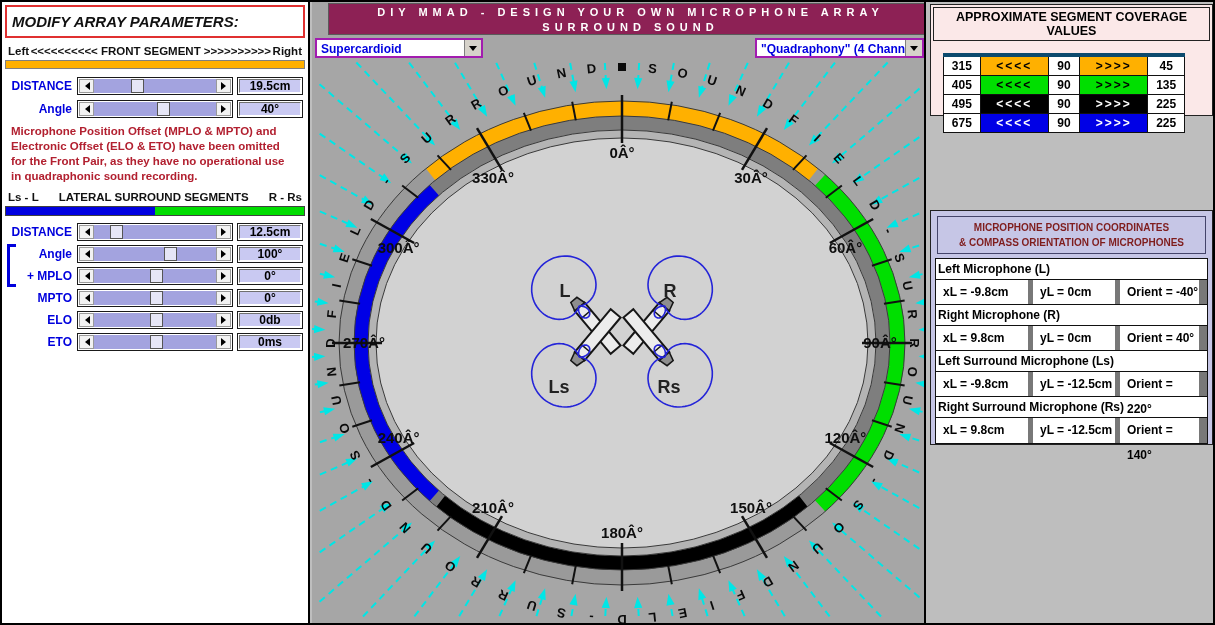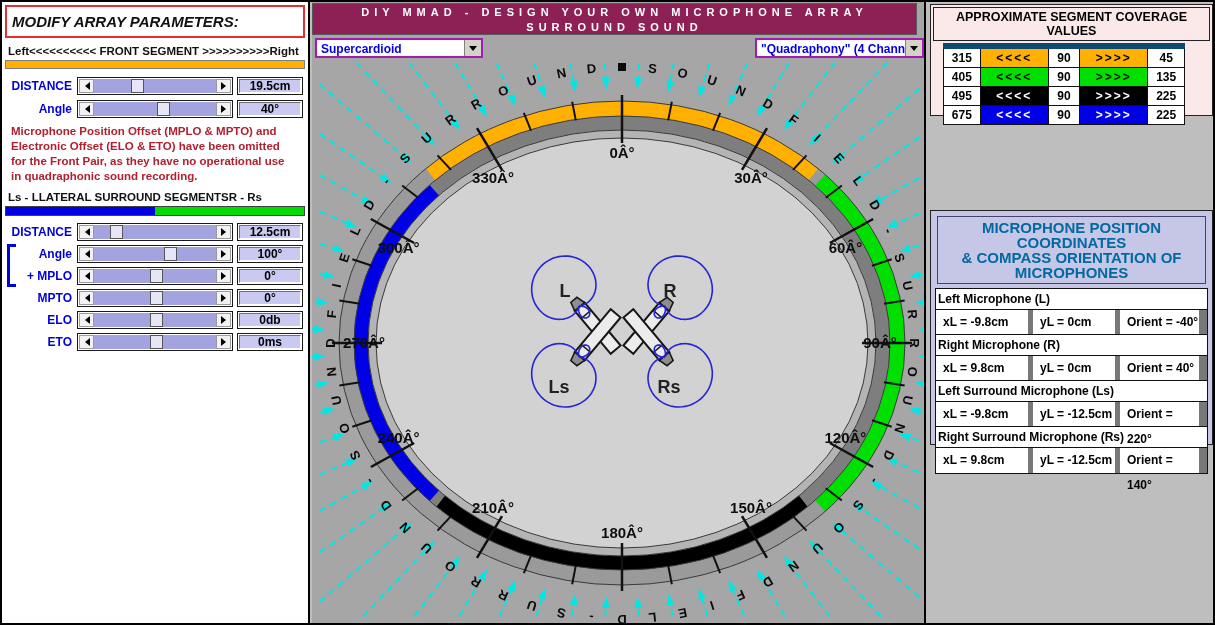--- a/index.html
+++ b/index.html
@@ -3,21 +3,21 @@
 <meta charset="utf-8">
 <style>
   html,body{margin:0;padding:0;background:#666;}
   *{box-sizing:border-box;font-family:"Liberation Sans",sans-serif;}
   .window{position:relative;width:1215px;height:625px;background:#BEBEBE;border:2px solid #000;overflow:hidden;}
 
   
   .left-panel{position:absolute;left:0;top:0;width:308px;height:621px;background:#fff;border-right:2px solid #000;padding:3px;}
   .lp-title{border:2px solid #E03030;height:33px;display:flex;align-items:center;padding-left:5px;
             font-style:italic;font-weight:bold;font-size:15px;color:#111;}
-  .seg-header{margin-top:7px;display:flex;font-weight:bold;font-size:11.5px;color:#111;padding:0 3px;}
+  .seg-header{margin-top:7px;display:flex;justify-content:space-between;font-weight:bold;font-size:11.5px;color:#111;padding:0 3px;}
   .seg-bar{height:9px;border:1px solid #808080;margin-top:3px;}
   .dual-bar{height:10px;border:1px solid #404040;margin-top:3px;display:flex;}
   .dual-bar div{height:100%;width:50%;}
   .prow{display:flex;align-items:center;height:20px;margin-bottom:3px;}
   .plabel{width:72px;text-align:right;color:#0000DD;font-weight:bold;font-size:12px;padding-right:5px;white-space:nowrap;}
   .slider{width:156px;height:18px;border:1px solid #1a1a1a;background:#fff;display:flex;padding:1px;}
   .sbtn{width:15px;height:100%;background:#F2F2F2;border:1px solid #9a9a9a;display:flex;align-items:center;justify-content:center;}
   .tri-l{width:0;height:0;border:4px solid transparent;border-right:5px solid #000;margin-left:-3px;}
   .tri-r{width:0;height:0;border:4px solid transparent;border-left:5px solid #000;margin-right:-3px;}
   .track{flex:1;position:relative;background:#A3A3DF;}
@@ -28,40 +28,40 @@
           text-align:center;font-weight:bold;font-size:12px;line-height:12px;color:#000;}
   .note{margin:5px 0 4px 6px;color:#B22030;font-weight:bold;font-size:11.5px;line-height:15px;}
   #front-sliders{margin-top:7px;}
   #lateral-sliders{margin-top:5px;position:relative;padding-left:0;}
   #lateral-sliders .prow{margin-bottom:1px;height:21px;}
   .bracket{position:absolute;left:2px;top:23px;width:9px;height:43px;
            border-left:3px solid #0000DD;border-top:3px solid #0000DD;border-bottom:3px solid #0000DD;}
 
   
   .canvas{position:absolute;left:310px;top:0;width:614px;height:621px;background:#A6A6A6;border-right:2px solid #000;overflow:hidden;}
-  .cv-title{position:absolute;left:0;top:1px;width:605px;height:32px;background:#8D2155;border:1px solid #5a5a5a;
+  .cv-title{position:absolute;left:16px;top:1px;width:605px;height:32px;background:#8D2155;border:1px solid #5a5a5a;
             color:#fff;text-align:center;font-weight:bold;font-size:11px;letter-spacing:5px;line-height:15px;padding-top:1px;}
   .dd{position:absolute;height:20px;background:#fff;border:2px solid #a21caf;display:flex;align-items:stretch;}
   .dd-text{flex:1;color:#0000E0;font-weight:bold;font-size:12px;padding:2px 0 0 4px;white-space:nowrap;overflow:hidden;}
   .dd-btn{width:17px;background:#D6D2CA;border-left:1px solid #808080;display:flex;align-items:center;justify-content:center;}
   .dd-tri{width:0;height:0;border:4px solid transparent;border-top:5px solid #000;margin-top:4px;}
   #compass-svg{position:absolute;left:0;top:33px;}
 
   
   .right-col{position:absolute;left:926px;top:0;width:289px;height:621px;background:#BEBEBE;}
   .cov{position:absolute;left:2px;top:2px;width:283px;height:112px;background:#FBE8E8;border:1px solid #222;}
   .cov-title{margin:2px;border:1px solid #222;text-align:center;font-weight:bold;font-size:12.5px;padding:2px 0;color:#000;}
-  .cov-table{width:242px;margin:2px 0 0 12px;border-top:6px solid #0c4a6e;}
+  .cov-table{width:242px;margin:12px 0 0 12px;border-top:4px solid #0c4a6e;}
   .cov-row{display:flex;border-bottom:1px solid #111;height:19px;font-weight:bold;font-size:12px;}
   .c-num{width:40px;background:#fff;border-left:1px solid #111;border-right:1px solid #111;text-align:center;line-height:18px;color:#000;}
   .c-arr{width:72px;text-align:center;line-height:18px;letter-spacing:2px;}
   .c-mid{width:34px;background:#fff;border-left:1px solid #111;border-right:1px solid #111;text-align:center;line-height:18px;color:#000;}
   .coords{position:absolute;left:2px;top:208px;width:283px;height:235px;background:#C6C6E6;border:1px solid #222;}
-  .coords-title{margin:5px 6px 4px 6px;border:1px solid #44446a;padding:3px 8px;text-align:center;color:#0369a1;
-                font-weight:bold;font-size:15px;line-height:15px;}
+  .coords-title{margin:5px 6px 4px 6px;border:1px solid #44446a;padding:3px 8px;text-align:center;color:#7f1d1d;
+                font-weight:bold;font-size:10px;line-height:15px;}
   .mic-table{margin:0 4px;border:1px solid #111;}
   .mhead{background:#fff;border-bottom:1px solid #111;height:21px;line-height:21px;font-weight:bold;font-size:12px;padding-left:2px;color:#000;}
   .mrow{display:flex;height:25px;border-bottom:1px solid #111;background:#787878;}
   .mrow:last-child{border-bottom:none;}
   .mcell{background:#fff;line-height:25px;font-weight:bold;font-size:12px;padding-left:7px;color:#000;}
   .mc0{width:92px;margin-right:5px;}
   .mc1{width:82px;margin-right:5px;}
   .mc2{width:79px;}
 </style>
 </head>

